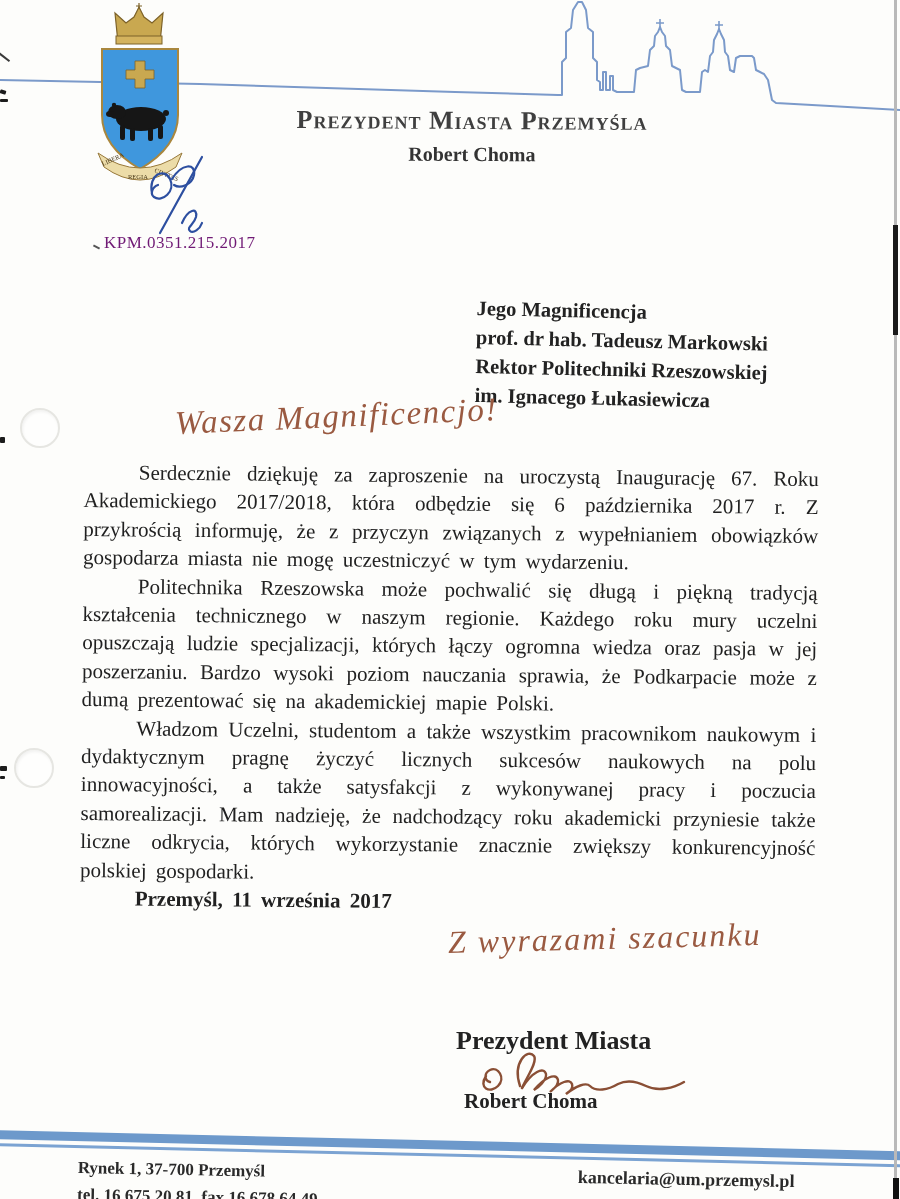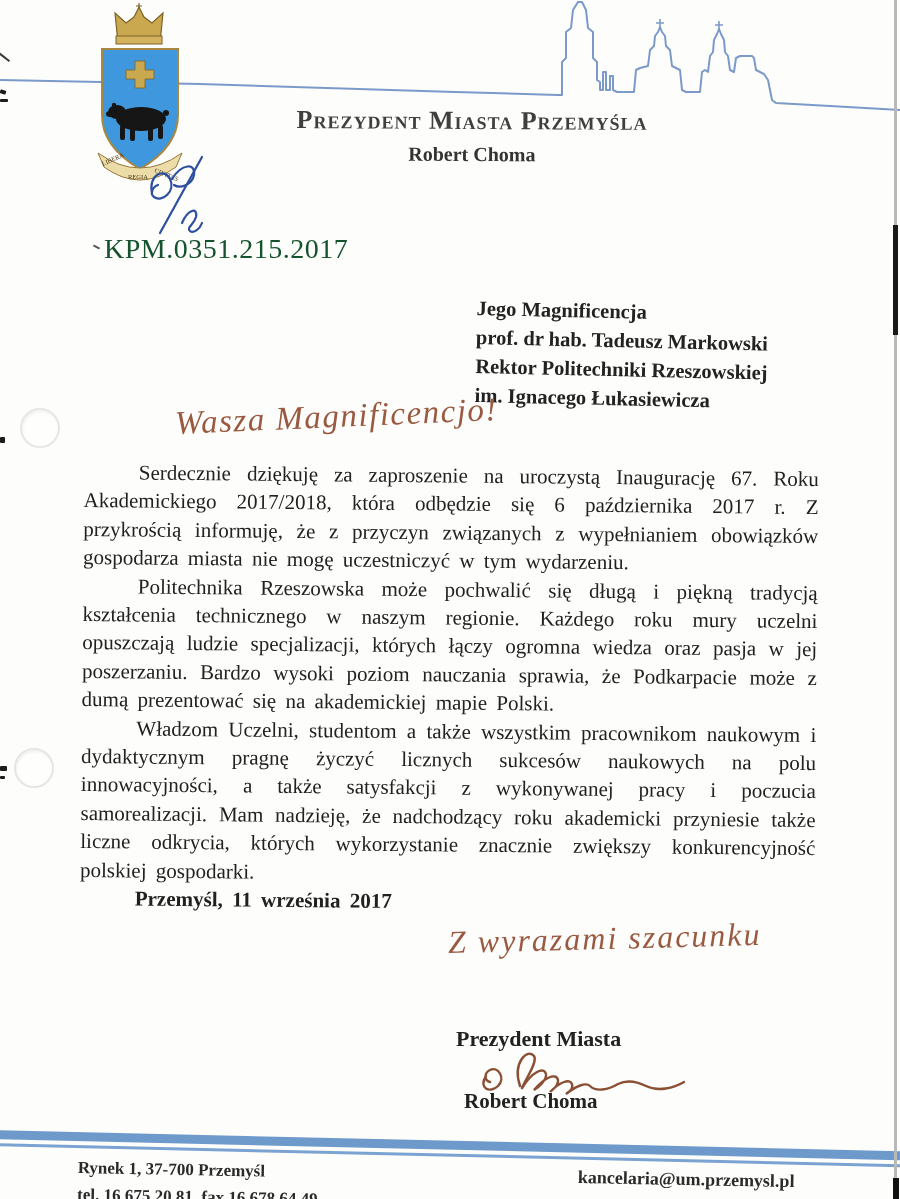--- a/index.html
+++ b/index.html
@@ -8,34 +8,34 @@
     background:#fdfdfb;overflow:hidden;
     font-family:"Liberation Serif", serif;color:#1f1f1f;
   }
   
   .skyline{position:absolute;top:0;left:0;}
   .crest{position:absolute;top:3px;left:84px;}
   .header-titles{position:absolute;top:106px;left:232px;width:480px;text-align:center;transform:rotate(.3deg);}
   .letter-title{font-weight:bold;font-variant:small-caps;font-size:26px;letter-spacing:1px;color:#3f3f3f;}
   .letter-subtitle{font-weight:bold;font-size:20px;color:#333;margin-top:7px;}
   .paraph{position:absolute;top:145px;left:138px;}
-  .refno{position:absolute;top:233px;left:104px;font-size:28px;letter-spacing:.5px;color:#14532d;}
+  .refno{position:absolute;top:233px;left:104px;font-size:17px;letter-spacing:.5px;color:#701a75;}
   .ref-tick{position:absolute;top:246px;left:93px;width:7px;height:2px;background:#555;transform:rotate(28deg);}
   
   .recipient{position:absolute;top:294px;left:477px;font-weight:bold;font-size:20.5px;line-height:29px;transform:rotate(1.3deg);transform-origin:left top;color:#222;}
   
   .hand{font-style:italic;color:#9a5a41;}
   .salutation{position:absolute;top:398px;left:175px;font-size:33px;letter-spacing:1.5px;transform:rotate(-2.5deg);}
   .closing{position:absolute;top:920px;left:448px;font-size:32px;letter-spacing:2px;transform:rotate(-1.5deg);}
   
   .body-text{position:absolute;top:458px;left:84px;width:735px;font-size:21px;line-height:28.4px;text-align:justify;word-spacing:4px;transform:rotate(.55deg);transform-origin:left top;color:#212121;}
   .body-text p{margin:0;text-indent:55px;}
   .dateline{font-weight:bold;text-indent:0;margin:0;text-align:left;}
   
-  .sign-role{position:absolute;top:1026px;left:456px;font-weight:bold;font-size:22px;color:#222;}
+  .sign-role{position:absolute;top:1026px;left:456px;font-weight:bold;font-size:26px;color:#222;}
   .signature-svg{position:absolute;top:1044px;left:468px;}
   .sign-name{position:absolute;top:1089px;left:464px;font-weight:bold;font-size:21px;color:#222;}
   
   .footer-band{position:absolute;top:1130px;left:-8px;width:920px;transform:rotate(1.34deg);transform-origin:left top;}
   .band-thick{height:9px;background:#6d99cb;}
   .band-gap{height:4px;background:transparent;}
   .band-thin{height:3px;background:#7ba3d2;}
   .footer-address{position:absolute;top:1154px;left:78px;font-weight:bold;font-size:17px;line-height:27px;color:#2a2a2a;transform:rotate(1.1deg);transform-origin:left top;}
   .footer-email{position:absolute;top:1167px;left:578px;font-weight:bold;font-size:18px;color:#2a2a2a;transform:rotate(1.1deg);transform-origin:left top;}
   

